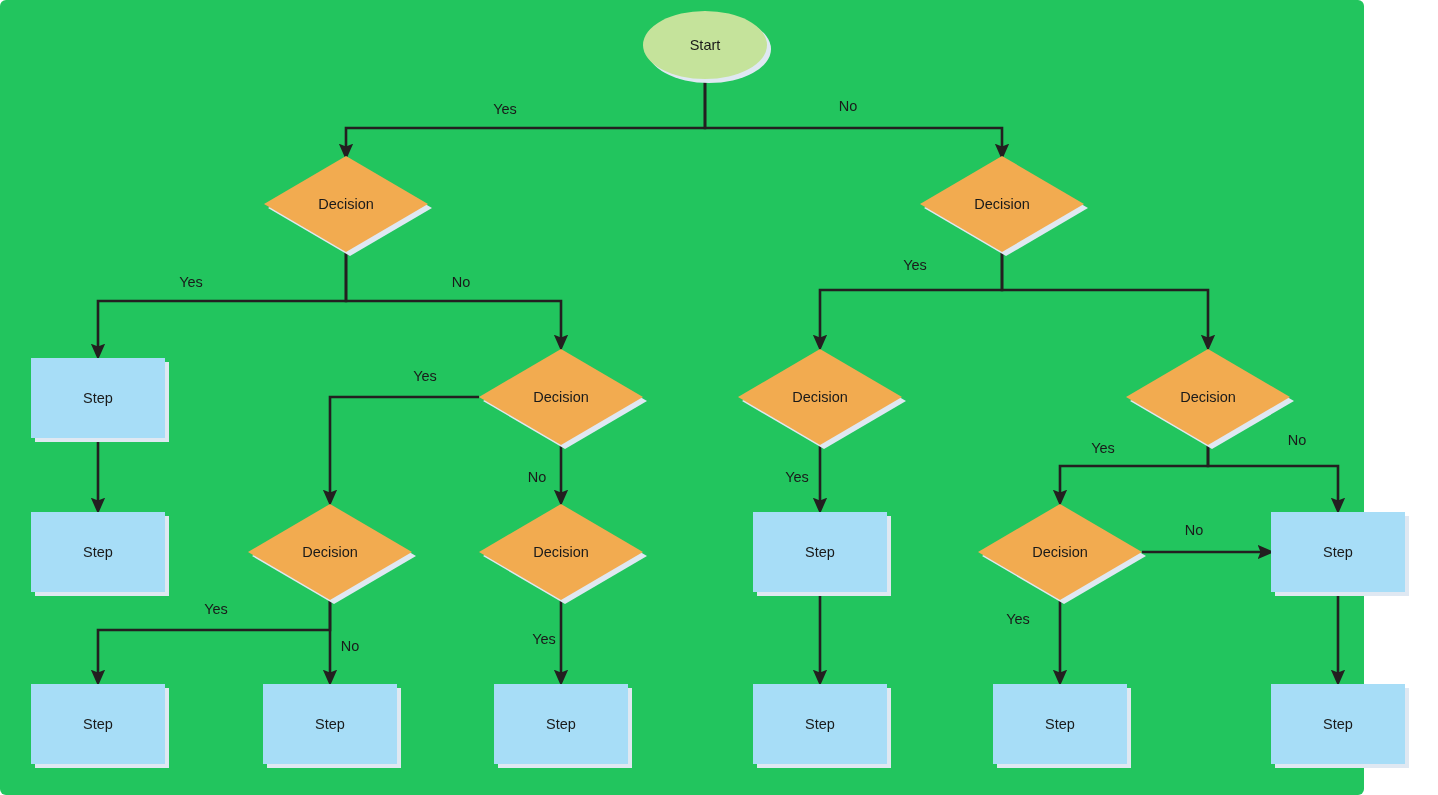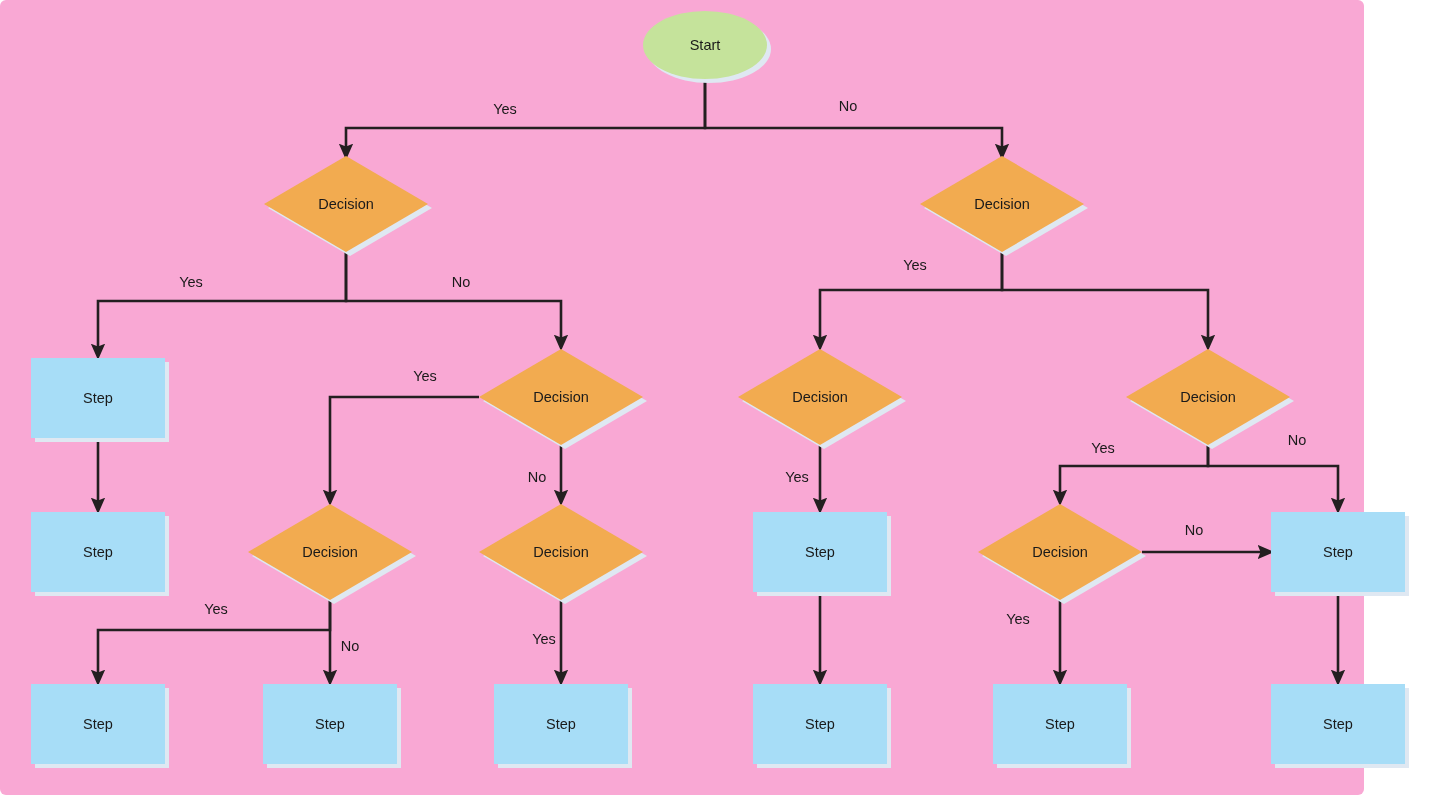--- a/index.html
+++ b/index.html
@@ -10,21 +10,21 @@
   body {
     width: 1438px;
     height: 795px;
     font-family: "Liberation Sans", sans-serif;
     overflow: hidden;
   }
   #flowchart-root {
     position: relative;
     width: 1364px;
     height: 795px;
-    background: #f9a8d4;
+    background: #22c55e;
     border-radius: 6px;
   }
   svg.flow-canvas {
     display: block;
     width: 1438px;
     height: 795px;
   }
   .node-label {
     font-family: "Liberation Sans", sans-serif;
     font-size: 14.5px;

